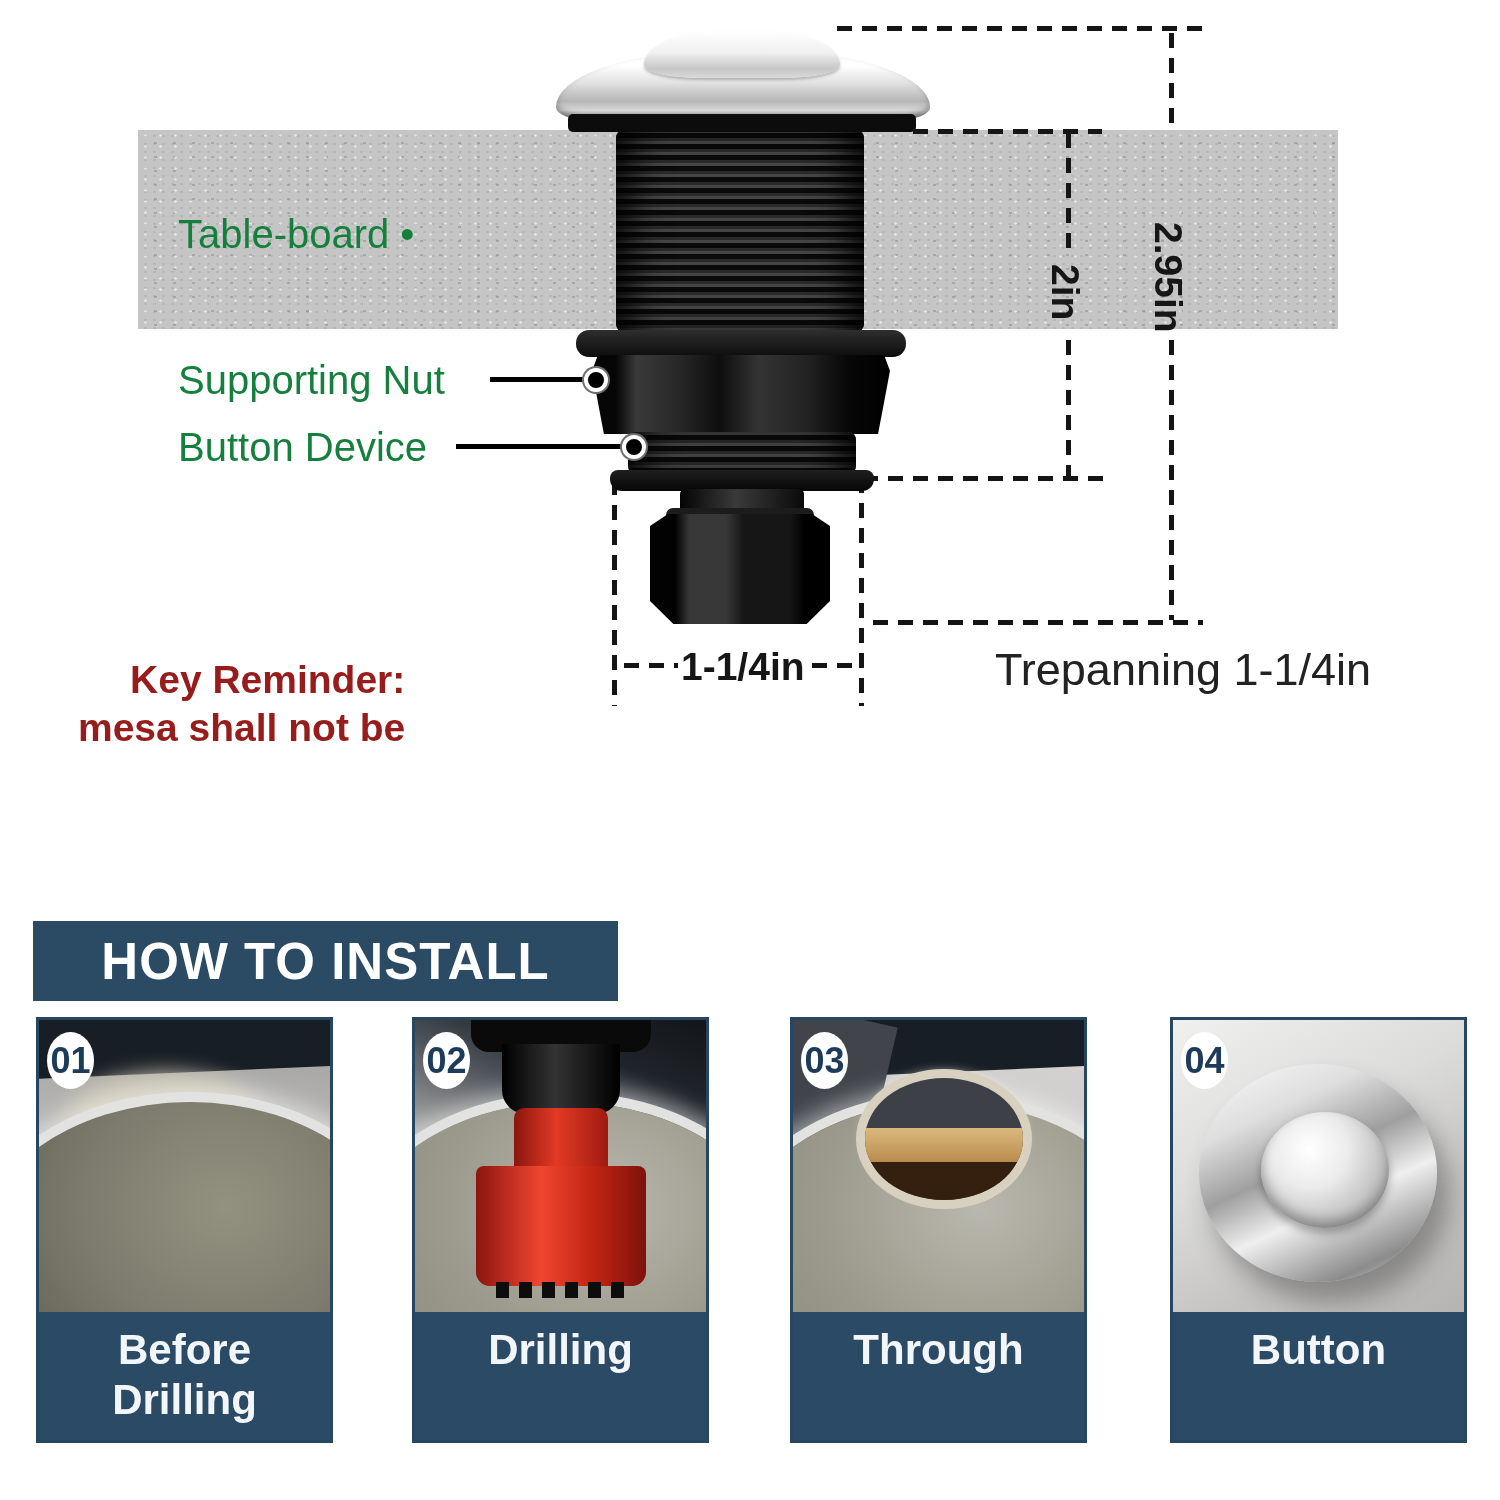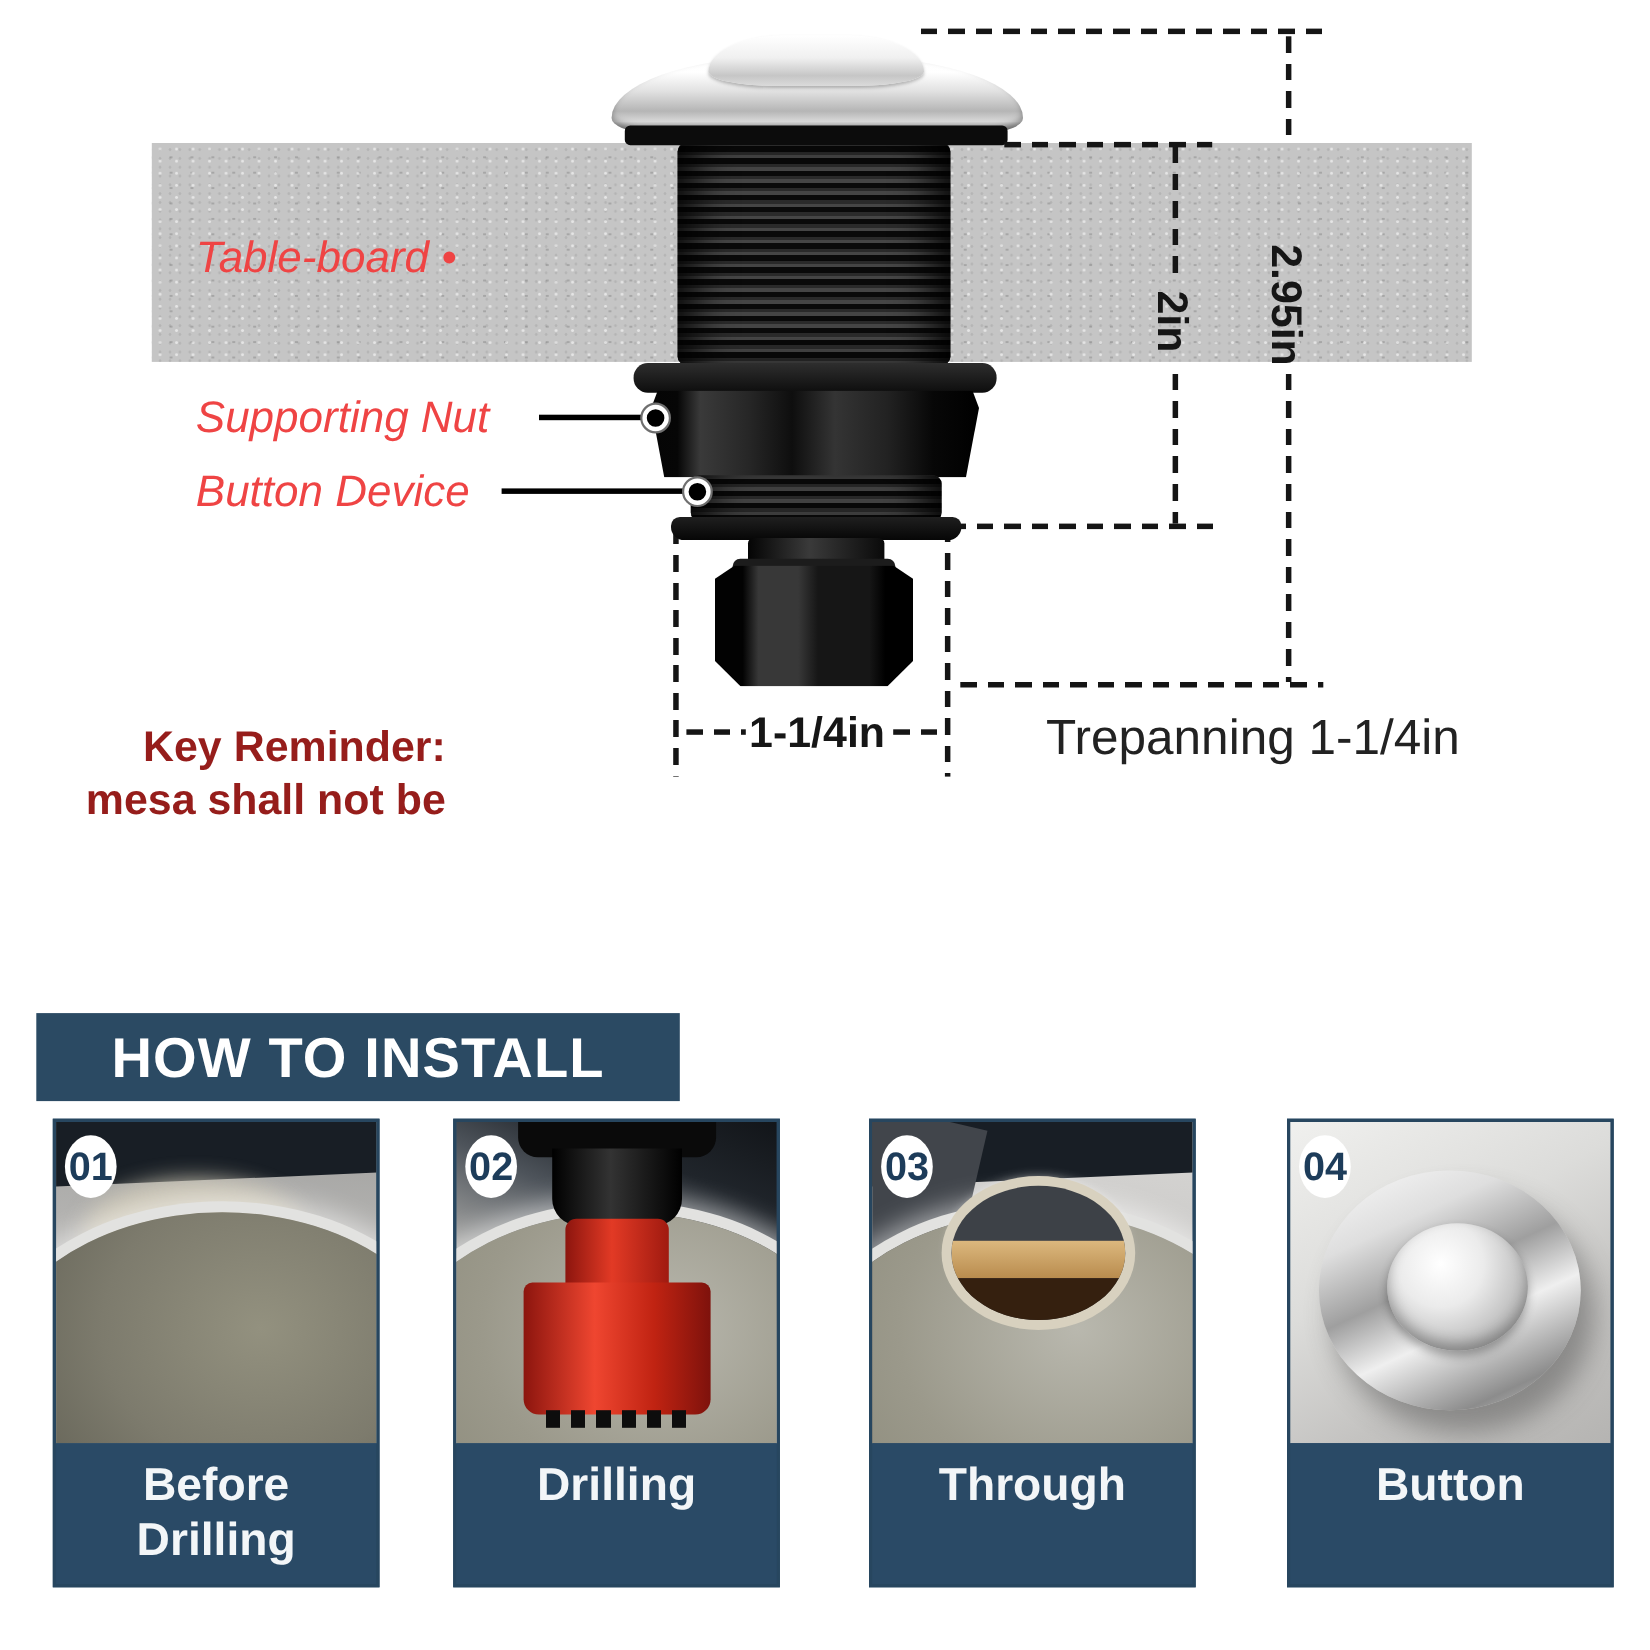--- a/index.html
+++ b/index.html
@@ -33,21 +33,21 @@
   .rod-low{left:628px;top:432px;width:228px;height:42px;z-index:3;}
   .flange2{left:610px;top:470px;width:264px;height:21px;background:linear-gradient(180deg,#1f1f1f,#060606);
     border-radius:8px 8px 12px 12px;z-index:3;}
   .connector{left:680px;top:489px;width:124px;height:29px;border-radius:5px;
     background:linear-gradient(90deg,#040404,#3a3a3a 45%,#0a0a0a);z-index:3;}
   .bighex{left:650px;top:514px;width:180px;height:110px;z-index:3;
     background:linear-gradient(90deg,#020202 0 14%,#383838 22% 42%,#161616 52% 78%,#000 86% 100%);
     clip-path:polygon(10% 0,90% 0,100% 11%,100% 79%,87% 100%,13% 100%,0 79%,0 11%);}
   .bighex-collar{left:666px;top:508px;width:148px;height:16px;background:#1c1c1c;border-radius:7px;z-index:3;}
   
-  .lbl{position:absolute;font-size:40px;color:#ef4444;z-index:6;white-space:nowrap;font-style:italic;}
+  .lbl{position:absolute;font-size:40px;color:#15803d;z-index:6;white-space:nowrap;}
   .lead{position:absolute;height:5px;background:#000;z-index:6;}
   .dot{position:absolute;width:16px;height:16px;background:#000;border:4px solid #fff;border-radius:50%;
     box-shadow:0 0 0 2px #6f6f6f;z-index:6;}
   .dimv{position:absolute;writing-mode:vertical-rl;font-size:39px;font-weight:bold;color:#161616;z-index:6;white-space:nowrap;}
   .dimh{position:absolute;font-size:39px;font-weight:bold;color:#161616;z-index:6;white-space:nowrap;}
   .trep{position:absolute;font-size:45px;color:#222;z-index:6;white-space:nowrap;}
   .reminder{position:absolute;left:78px;top:656px;font-size:39px;font-weight:bold;line-height:48px;color:#961d1b;z-index:6;}
   .reminder span{display:block;text-align:right;}
   
   .bar{left:33px;top:921px;width:585px;height:80px;background:#2b4a63;z-index:2;display:flex;align-items:center;justify-content:center;}
@@ -124,32 +124,32 @@
 <div class="lbl" style="left:178px;top:358px;">Supporting Nut</div>
 <div class="lead" style="left:490px;top:377px;width:96px;"></div>
 <div class="dot" style="left:584px;top:368px;"></div>
 <div class="lbl" style="left:178px;top:425px;">Button Device</div>
 <div class="lead" style="left:456px;top:444px;width:168px;"></div>
 <div class="dot" style="left:622px;top:435px;"></div>
 
 <div class="dimv" style="left:1043px;top:264px;">2in</div>
 <div class="dimv" style="left:1146px;top:222px;">2.95in</div>
 <div class="dimh" style="left:681px;top:645px;">1-1/4in</div>
-<div class="trep" style="left:951px;top:644px;">Trepanning 1-1/4in</div>
+<div class="trep" style="left:995px;top:644px;">Trepanning 1-1/4in</div>
 
 <div class="reminder">
   <span>Key Reminder:</span>
   <span>mesa shall not be</span>
 </div>
 
 <div class="abs bar">
   <span>HOW TO INSTALL</span>
 </div>
 
-<div class="card" style="left:36px;margin-left:12px;">
+<div class="card" style="left:36px;">
   <div class="photo p1">
     <div class="edgeband"></div>
     <div class="smudge"></div>
     <div class="bowl"></div>
   </div>
   <div class="badge">
       <span>01</span>
     </div>
   <div class="caption">
     <div>Before</div>

